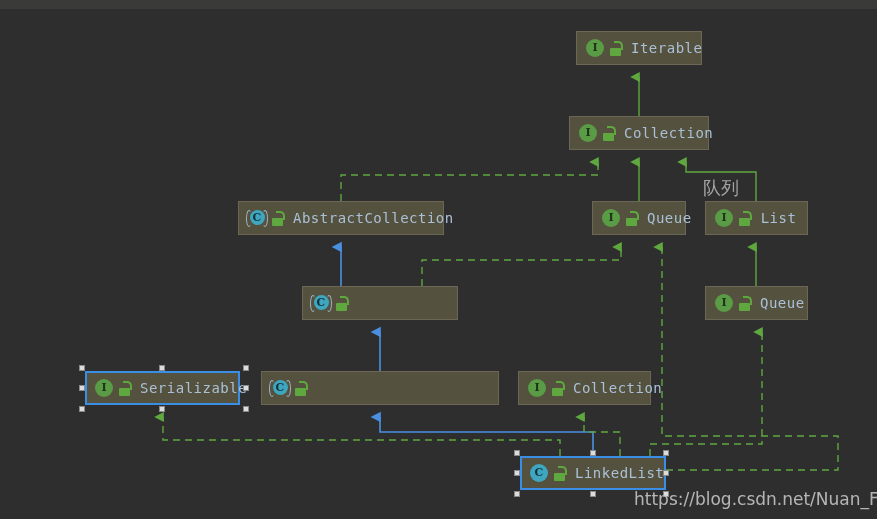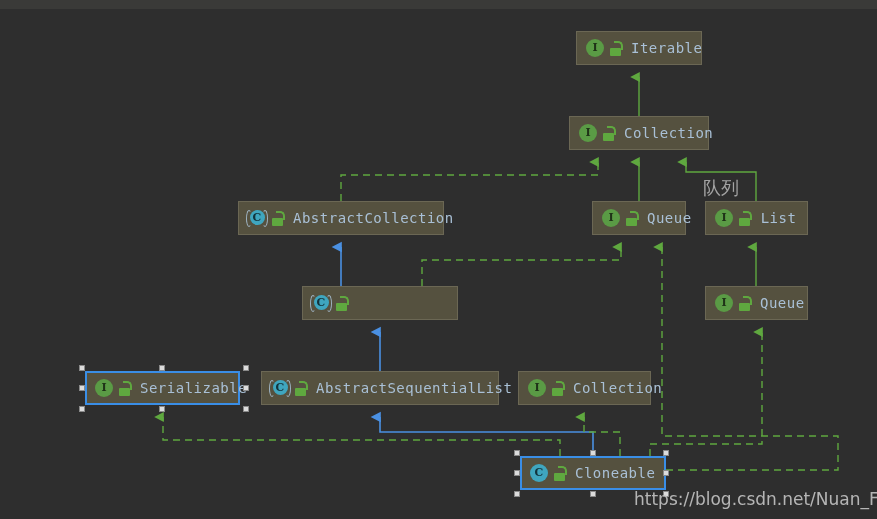--- a/index.html
+++ b/index.html
@@ -319,21 +319,20 @@
     <span class="icon-abstract">
       <span class="br l"></span>
         <span class="br r"></span>
       <span class="disc"></span>
       <span class="icon-letter">C</span>
     </span>
     <span class="lock">
       <span class="shackle"></span>
         <span class="body"></span>
     </span>
-    <span class="node-label">AbstractSequentialList</span>
   </div>
 
   <div class="node" style="left:518px; top:371px; width:133px;">
     <span class="icon-iface">
       <span class="disc"></span>
       <span class="icon-letter">I</span>
     </span>
     <span class="lock">
       <span class="shackle"></span>
         <span class="body"></span>
@@ -343,21 +342,21 @@
 
   <div class="node selected" style="left:520px; top:456px; width:146px;">
     <span class="icon-class">
       <span class="disc"></span>
       <span class="icon-letter">C</span>
     </span>
     <span class="lock">
       <span class="shackle"></span>
         <span class="body"></span>
     </span>
-    <span class="node-label">Cloneable</span>
+    <span class="node-label">LinkedList</span>
   </div>
 
   <div class="handle" style="left:79px;  top:365px;"></div>
   <div class="handle" style="left:159px; top:365px;"></div>
   <div class="handle" style="left:243px; top:365px;"></div>
   <div class="handle" style="left:79px;  top:385px;"></div>
   <div class="handle" style="left:243px; top:385px;"></div>
   <div class="handle" style="left:79px;  top:406px;"></div>
   <div class="handle" style="left:159px; top:406px;"></div>
   <div class="handle" style="left:243px; top:406px;"></div>

